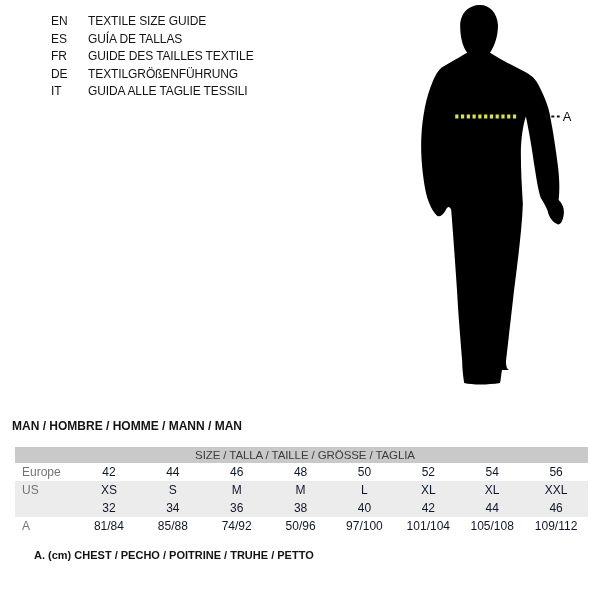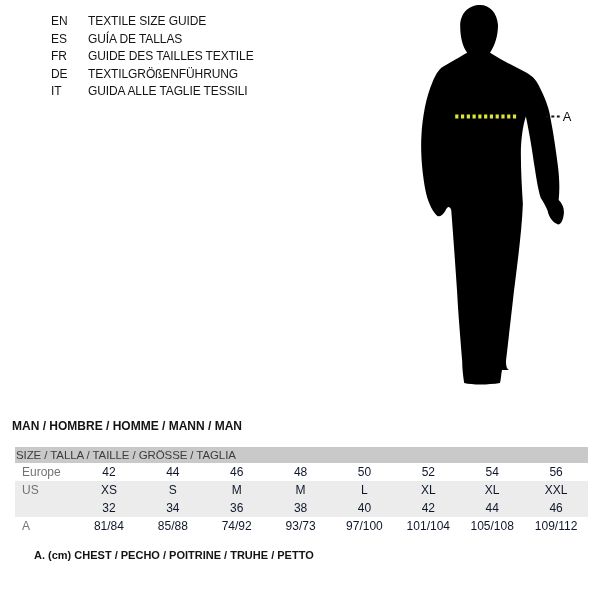--- a/index.html
+++ b/index.html
@@ -26,21 +26,21 @@
   
   .figure { position: absolute; left: 410px; top: 5px; width: 175px; height: 388px; }
 
   
   .man-title { position: absolute; left: 12px; top: 419px; font-weight: bold; font-size: 12px; white-space: nowrap; }
 
   
   .size-table { position: absolute; left: 15px; top: 447px; width: 573px; border-collapse: collapse; table-layout: fixed; }
   .size-table td { padding: 0; font-size: 12px; color: #0f172a; text-align: center; height: 18px; vertical-align: middle; }
   .size-table tr.head td {
-    background: #c9c9c9; color: #3c3c3c; text-align: left; padding-left: 1px;
+    background: #c9c9c9; color: #3c3c3c; text-align: center; padding-left: 7px;
     font-size: 11.5px; height: 16px; letter-spacing: -0.1px; white-space: nowrap;
   }
   .size-table td.rowlabel { text-align: left; padding-left: 7px; color: #737373; }
   .size-table tr.stripe td { background: #ececec; }
   .col-label { width: 62px; }
 
   
   .footnote { position: absolute; left: 34px; top: 549px; font-weight: bold; font-size: 11px; white-space: nowrap; }
 </style>
 </head>
@@ -161,21 +161,21 @@
       <td>40</td>
       <td>42</td>
       <td>44</td>
       <td>46</td>
     </tr>
     <tr>
       <td class="rowlabel">A</td>
       <td>81/84</td>
       <td>85/88</td>
       <td>74/92</td>
-      <td>93/73</td>
+      <td>50/96</td>
       <td>97/100</td>
       <td>101/104</td>
       <td>105/108</td>
       <td>109/112</td>
     </tr>
   </tbody>
     </table>
 
   <div class="footnote">A. (cm) CHEST / PECHO / POITRINE / TRUHE / PETTO</div>
 

